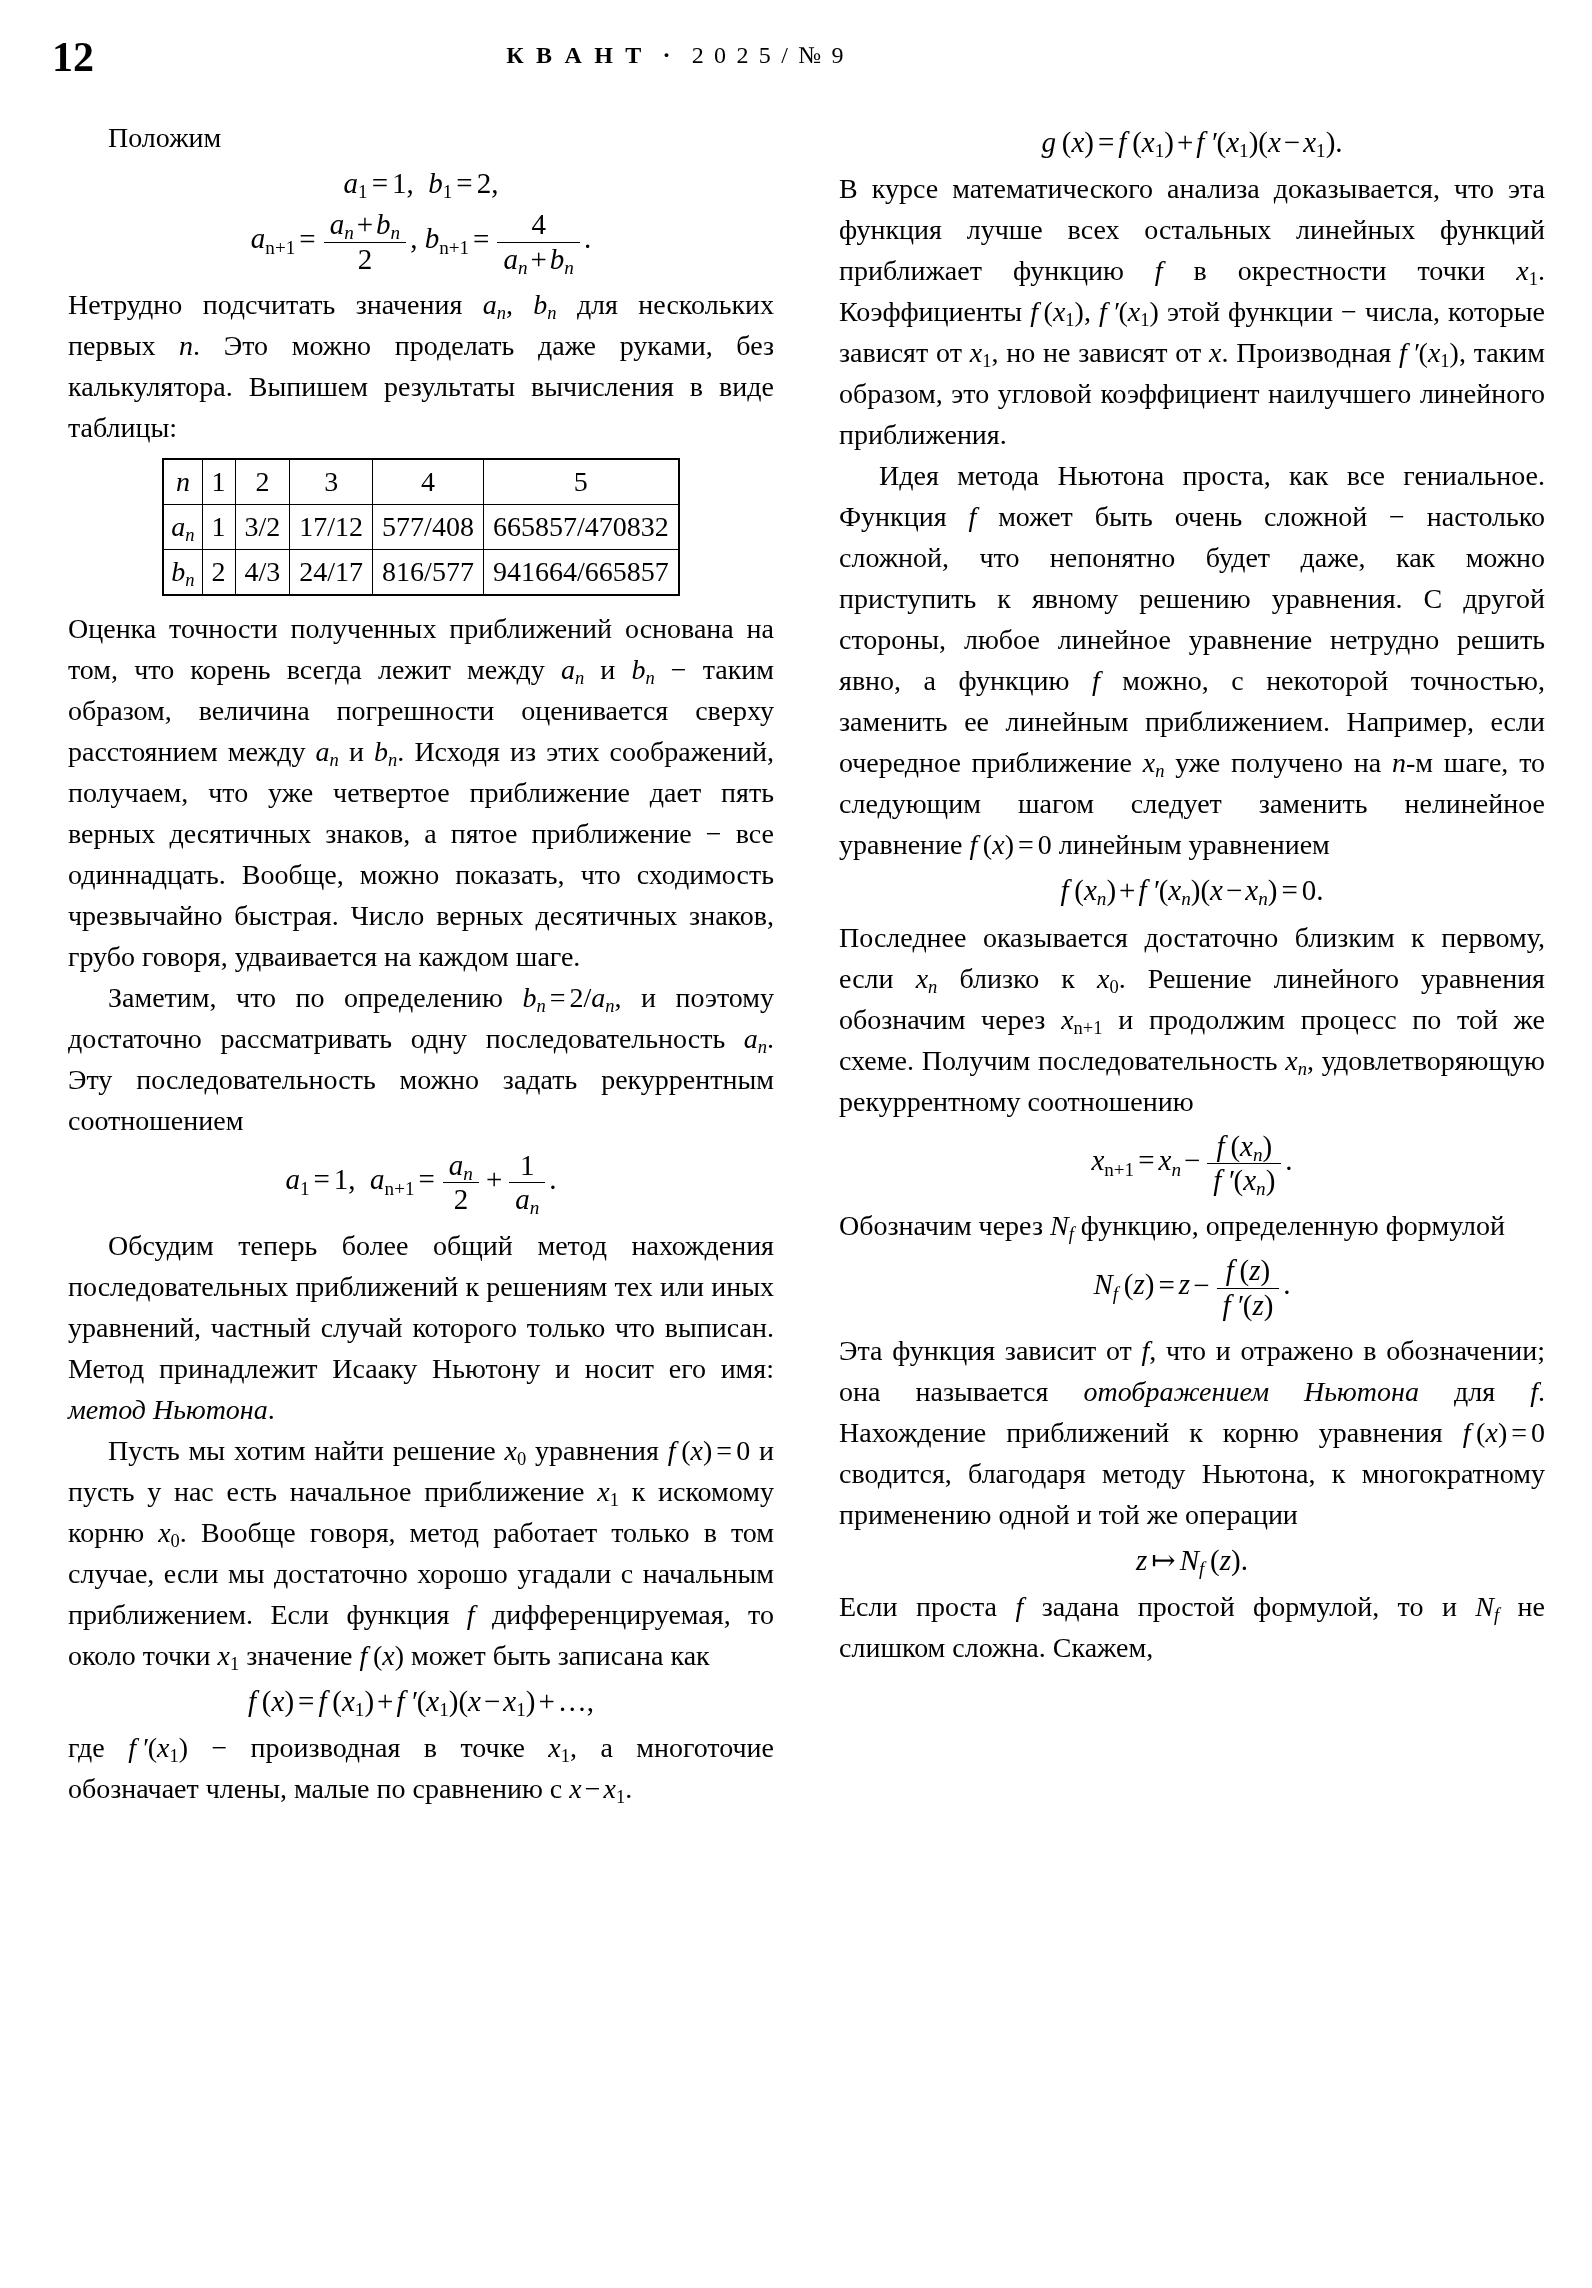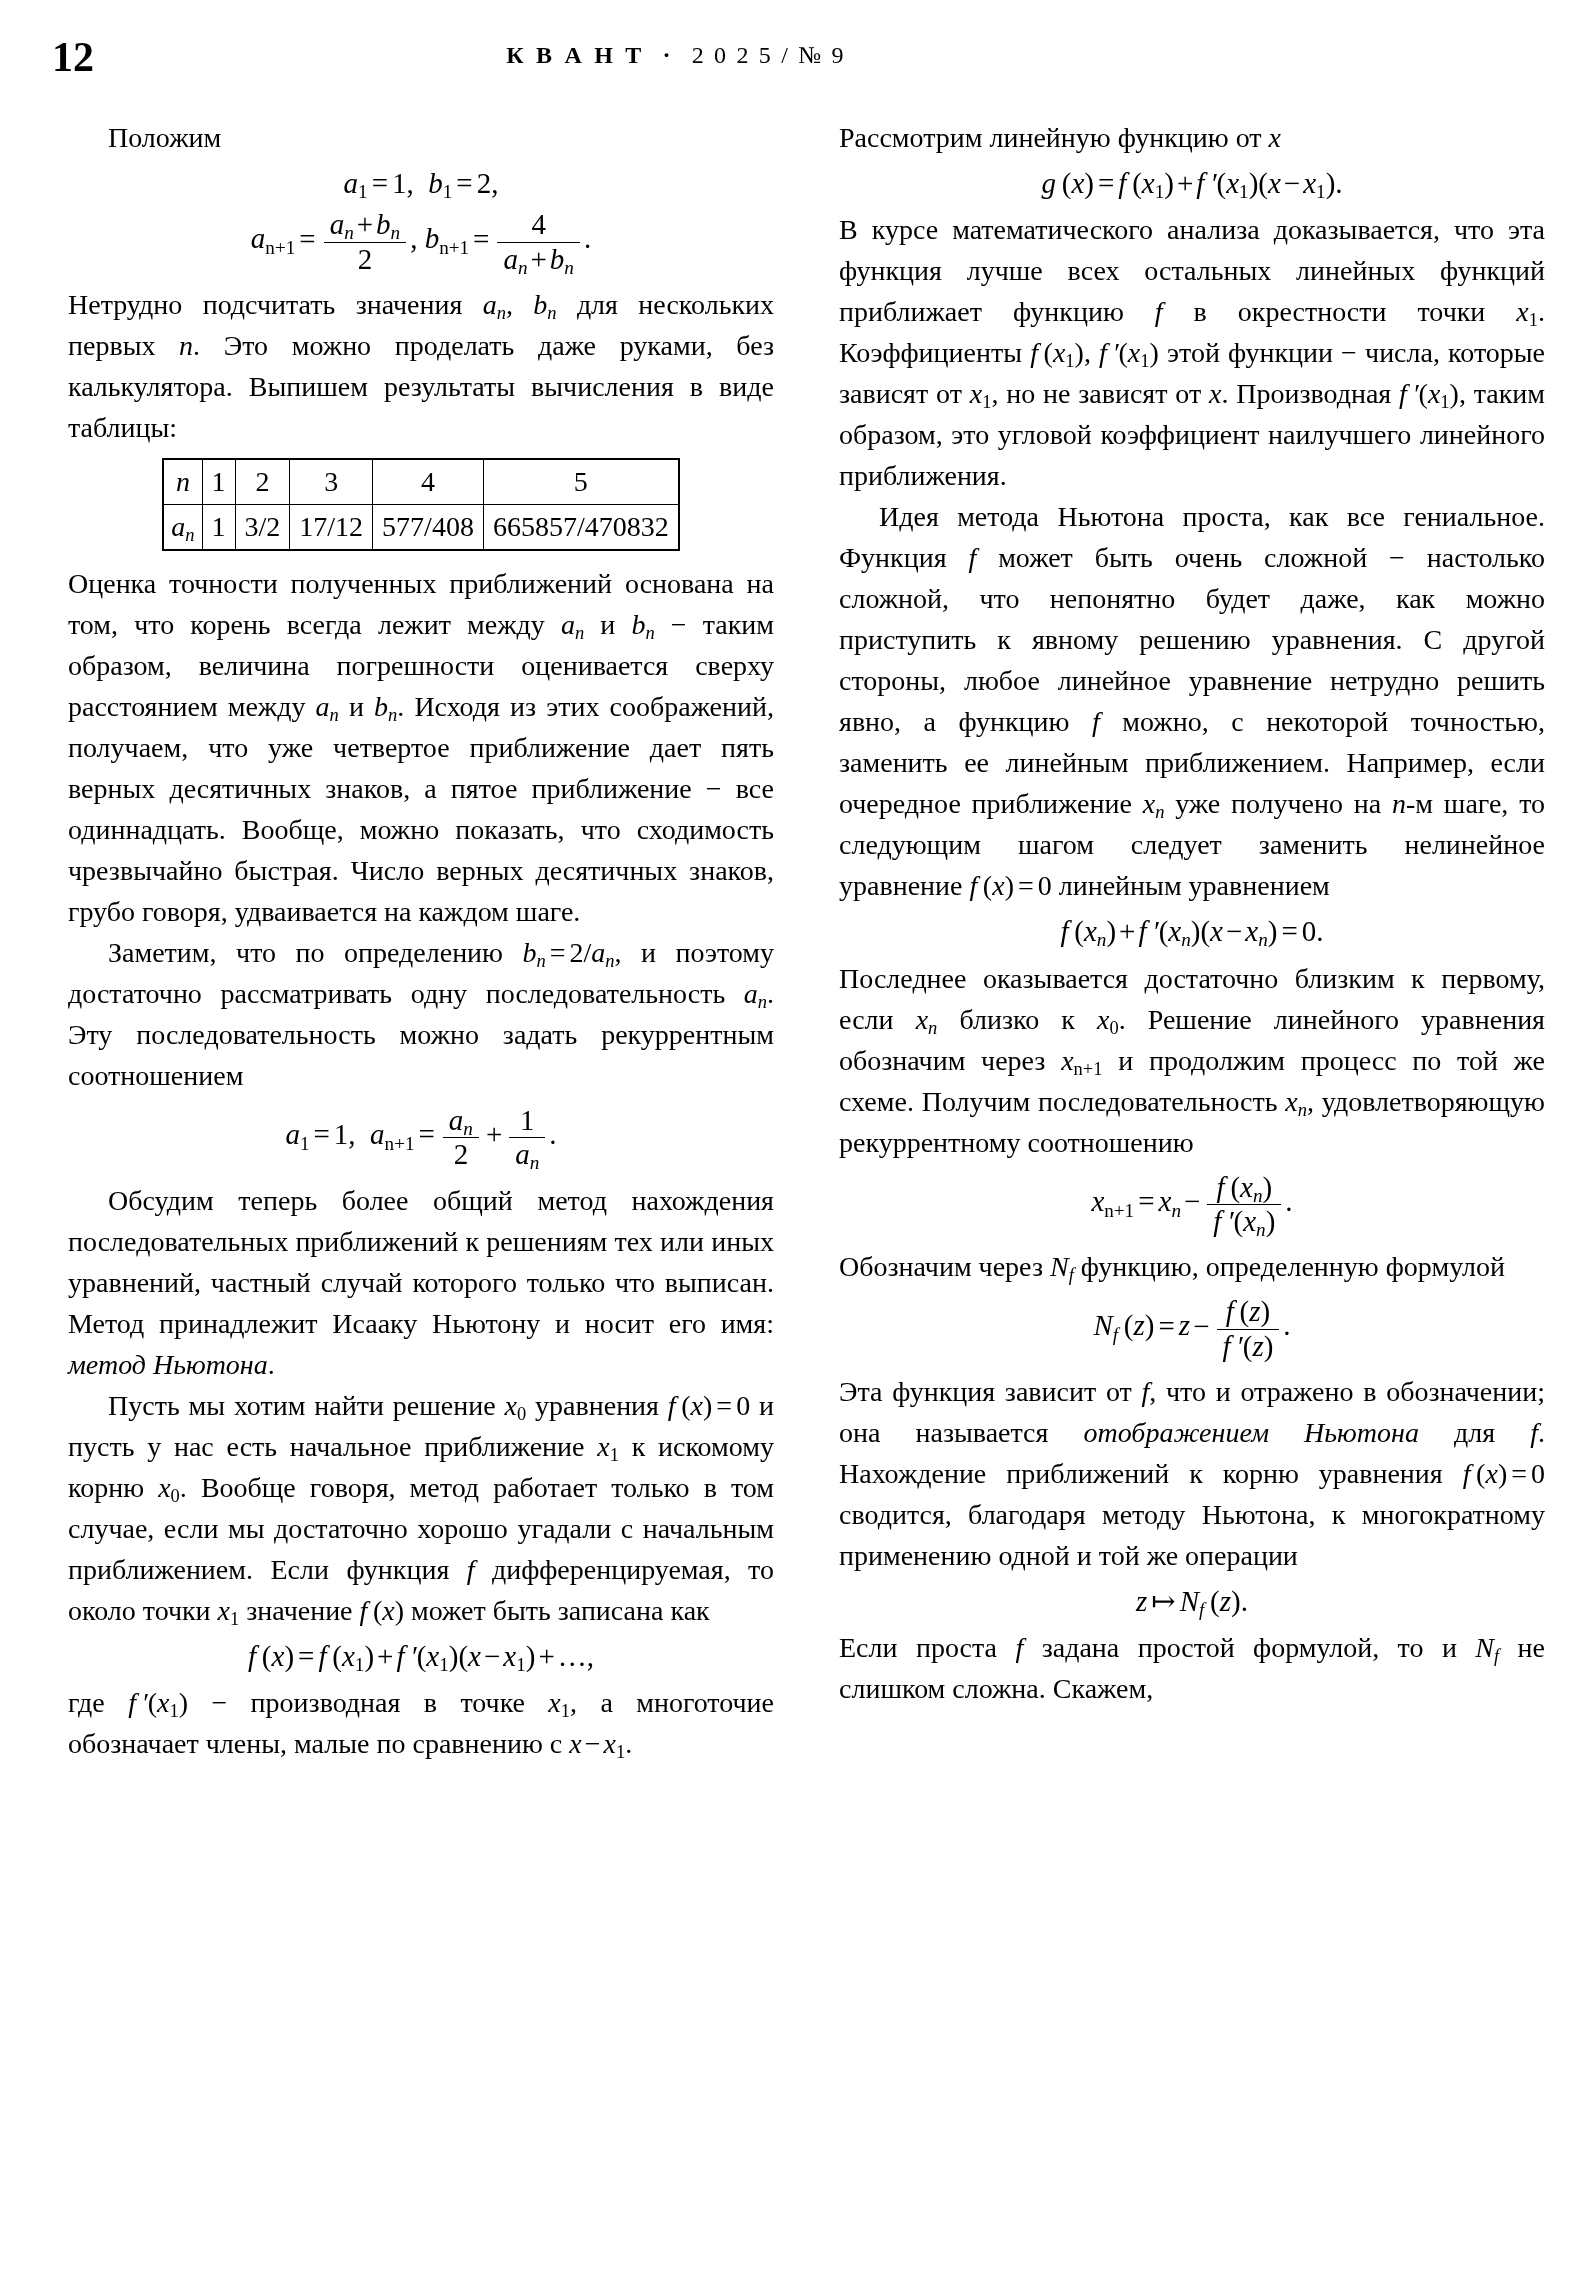--- a/index.html
+++ b/index.html
@@ -119,20 +119,28 @@
           <td>5</td>
         </tr>
         <tr>
           <td class="lbl"><i class="m">a</i><sub class="s">n</sub></td>
           <td>1</td>
           <td>3/2</td>
           <td>17/12</td>
           <td>577/408</td>
           <td>665857/470832</td>
         </tr>
+        <tr>
+          <td class="lbl"><i class="m">b</i><sub class="s">n</sub></td>
+          <td>2</td>
+          <td>4/3</td>
+          <td>24/17</td>
+          <td>816/577</td>
+          <td>941664/665857</td>
+        </tr>
       </tbody>
         </table>
     </div>
 
     <p class="noindent"><span>Оценка точности полученных приближений основана на том, что корень всегда лежит между </span><i class="m">a</i><sub class="s">n</sub><span> и </span><i class="m">b</i><sub class="s">n</sub><span> − таким образом, величина погрешности оценивается сверху расстоянием между </span><i class="m">a</i><sub class="s">n</sub><span> и </span><i class="m">b</i><sub class="s">n</sub><span>. Исходя из этих соображений, получаем, что уже четвертое приближение дает пять верных десятичных знаков, а пятое приближение − все одиннадцать. Вообще, можно показать, что сходимость чрезвычайно быстрая. Число верных десятичных знаков, грубо говоря, удваивается на каждом шаге.</span></p>
 
     <p><span>Заметим, что по определению </span><i class="m">b</i><sub class="s">n</sub><span class="op">=</span>2/<i class="m">a</i><sub class="s">n</sub><span>, и поэтому достаточно рассматривать одну последовательность </span><i class="m">a</i><sub class="s">n</sub><span>. Эту последовательность можно задать рекуррентным соотношением</span></p>
 
     <div class="eq">
       <i class="m">a</i><sub class="n">1</sub><span class="op">=</span>1,&nbsp;&nbsp;<i class="m">a</i><sub class="n">n+1</sub><span class="op">=</span><span class="frac"><span class="num"><i class="m">a</i><sub class="s">n</sub></span><span class="den">2</span></span><span class="opn">+</span><span class="frac"><span class="num">1</span><span class="den"><i class="m">a</i><sub class="s">n</sub></span></span>.
@@ -145,21 +153,20 @@
     <div class="eq">
       <i class="m">f</i> (<i class="m">x</i>)<span class="op">=</span><i class="m">f</i> (<i class="m">x</i><sub class="n">1</sub>)<span class="opn">+</span><i class="m">f ′</i>(<i class="m">x</i><sub class="n">1</sub>)(<i class="m">x</i><span class="opn">−</span><i class="m">x</i><sub class="n">1</sub>)<span class="opn">+</span>…,
     </div>
 
     <p class="noindent"><span>где </span><i class="m">f ′</i>(<i class="m">x</i><sub class="n">1</sub>)<span> − производная в точке </span><i class="m">x</i><sub class="n">1</sub><span>, а многоточие обозначает члены, малые по сравнению с </span><i class="m">x</i><span class="opn">−</span><i class="m">x</i><sub class="n">1</sub><span>.</span></p>
 
   </div>
 
   <div class="col col-right">
 
-    <p class="noindent"><span>Рассмотрим линейную функцию от </span><i class="m">x</i></p>
 
     <div class="eq">
       <i class="m">g</i> (<i class="m">x</i>)<span class="op">=</span><i class="m">f</i> (<i class="m">x</i><sub class="n">1</sub>)<span class="opn">+</span><i class="m">f ′</i>(<i class="m">x</i><sub class="n">1</sub>)(<i class="m">x</i><span class="opn">−</span><i class="m">x</i><sub class="n">1</sub>).
     </div>
 
     <p class="noindent"><span>В курсе математического анализа доказывается, что эта функция лучше всех остальных линейных функций приближает функцию </span><i class="m">f</i><span> в окрестности точки </span><i class="m">x</i><sub class="n">1</sub><span>. Коэффициенты </span><i class="m">f</i> (<i class="m">x</i><sub class="n">1</sub>)<span>, </span><i class="m">f ′</i>(<i class="m">x</i><sub class="n">1</sub>)<span> этой функции − числа, которые зависят от </span><i class="m">x</i><sub class="n">1</sub><span>, но не зависят от </span><i class="m">x</i><span>. Производная </span><i class="m">f ′</i>(<i class="m">x</i><sub class="n">1</sub>)<span>, таким образом, это угловой коэффициент наилучшего линейного приближения.</span></p>
 
     <p><span>Идея метода Ньютона проста, как все гениальное. Функция </span><i class="m">f</i><span> может быть очень сложной − настолько сложной, что непонятно будет даже, как можно приступить к явному решению уравнения. С другой стороны, любое линейное уравнение нетрудно решить явно, а функцию </span><i class="m">f</i><span> можно, с некоторой точностью, заменить ее линейным приближением. Например, если очередное приближение </span><i class="m">x</i><sub class="s">n</sub><span> уже получено на </span><i class="m">n</i><span>-м шаге, то следующим шагом следует заменить нелинейное уравнение </span><i class="m">f</i> (<i class="m">x</i>)<span class="op">=</span>0<span> линейным уравнением</span></p>
 
     <div class="eq">

